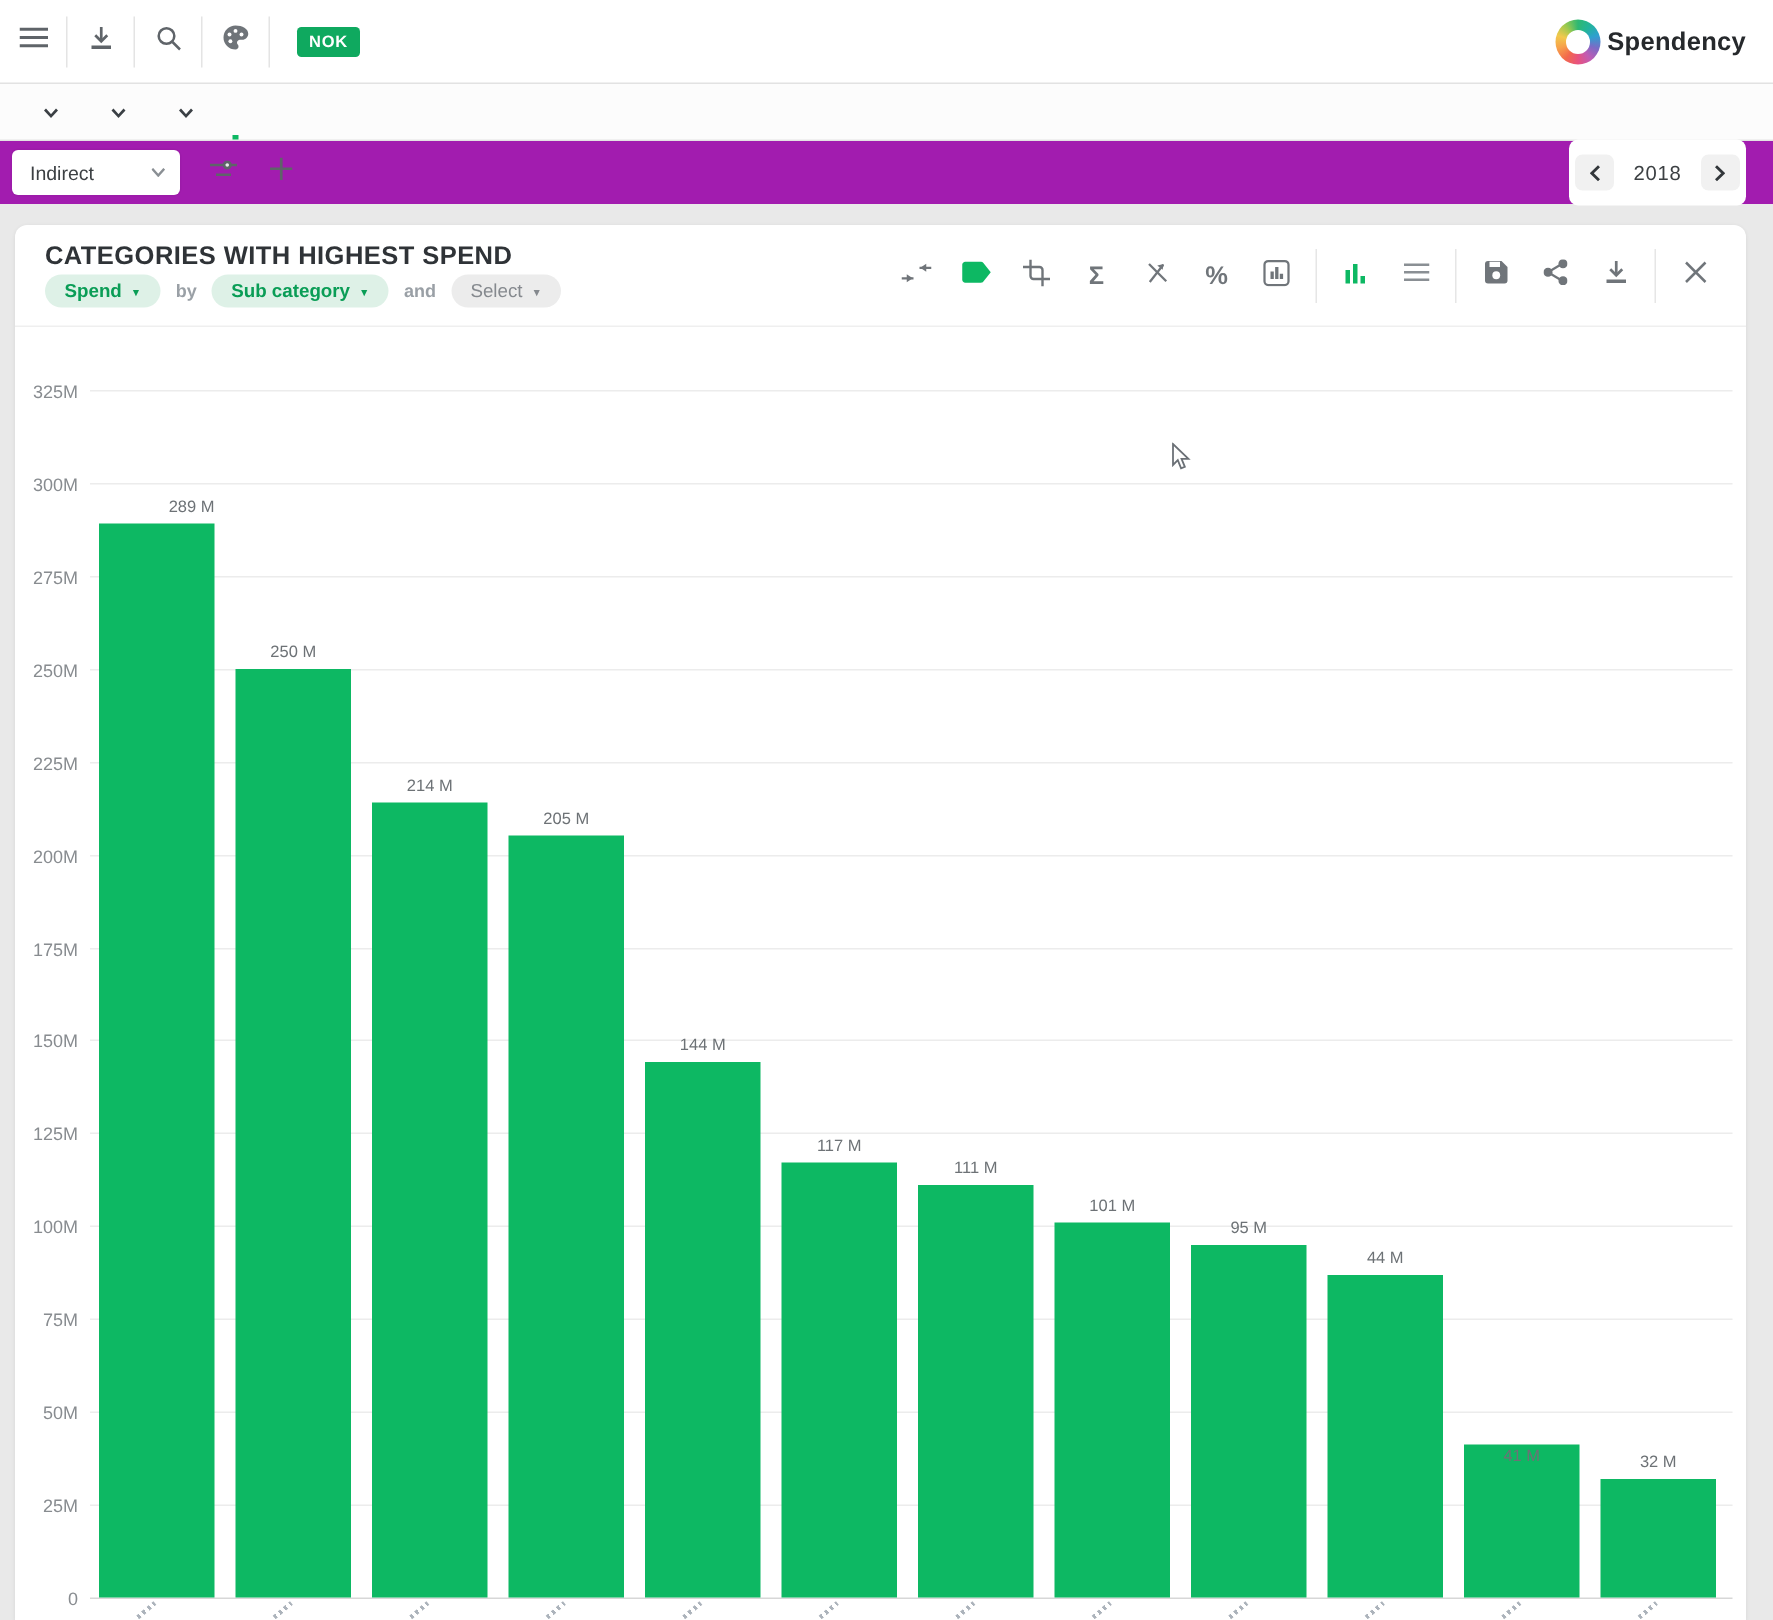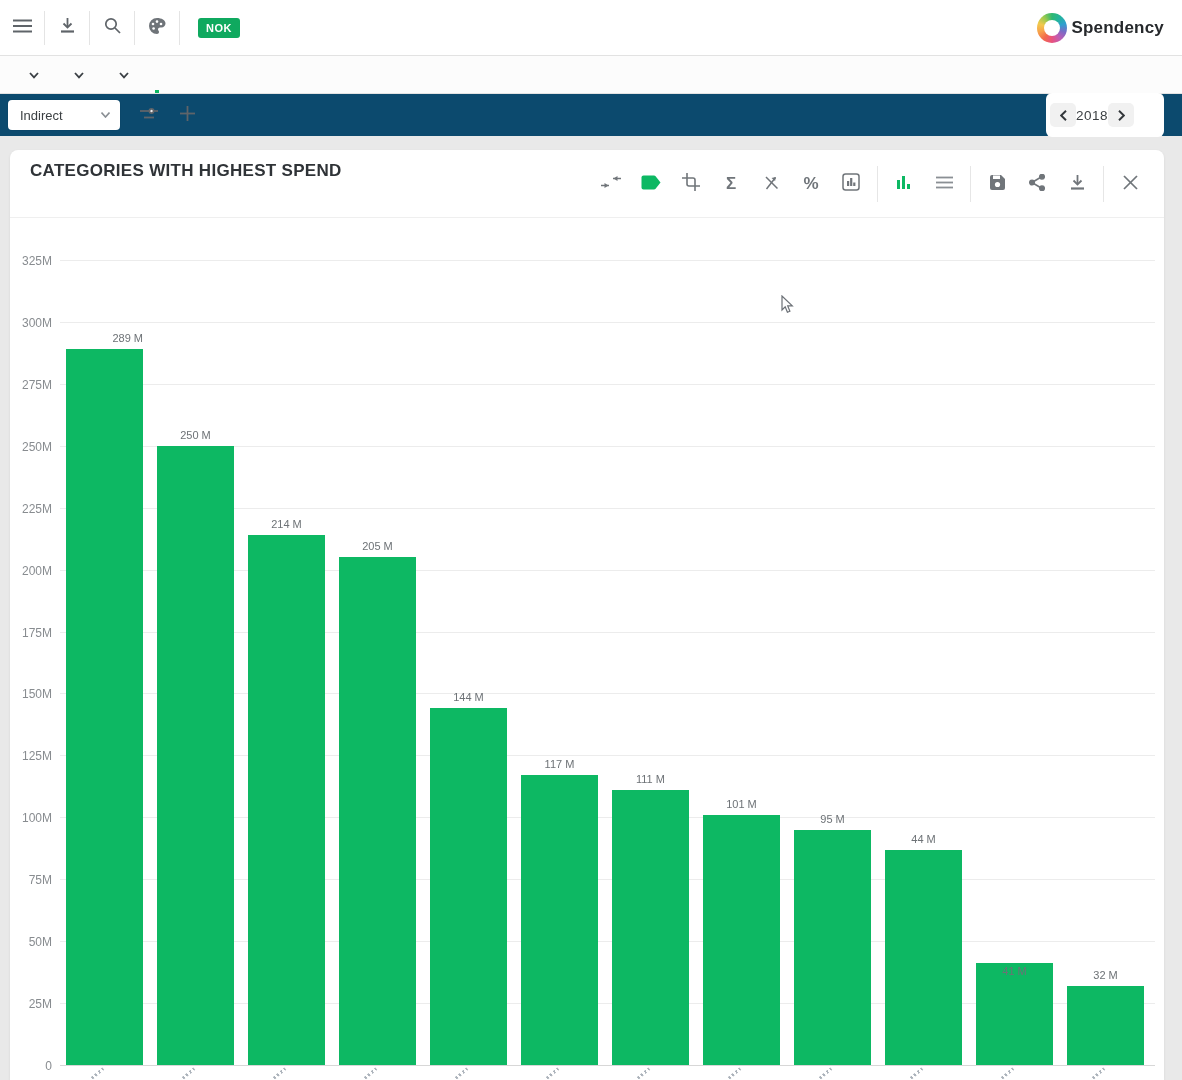--- a/index.html
+++ b/index.html
@@ -28,27 +28,27 @@
 
   
   .navrow { height:38px; background:#fcfcfc; border-bottom:1px solid #e3e3e3;
             display:flex; align-items:stretch; padding-left:8px; }
   .tab { display:flex; align-items:center; gap:7px; padding:0 14px; font-size:13.5px; font-weight:bold;
          color:#3b4045; letter-spacing:.4px; cursor:pointer; position:relative; }
   .tab .chev { margin-top:1px; }
   .tab.active::after { content:""; position:absolute; left:12px; right:12px; bottom:0; height:3px; background:#0db863; }
 
   
-  .filterrow { height:42px; background:#0c4a6e; display:flex; align-items:center; padding:0 18px 0 8px; }
+  .filterrow { height:42px; background:#a21caf; display:flex; align-items:center; padding:0 18px 0 8px; }
   .dim-select { width:112px; height:30px; background:#fff; border-radius:4px; display:flex; align-items:center;
                 justify-content:space-between; padding:0 10px 0 12px; font-size:13px; color:#3c4043; cursor:pointer;
                 box-shadow:0 0 0 1px rgba(0,0,0,.03); }
   .icon-ghost { width:38px; height:30px; display:flex; align-items:center; justify-content:center; cursor:pointer; }
   .year-nav { margin-left:auto; width:118px; height:44px; background:#fff; border-radius:6px;
-              display:flex; align-items:center; padding:4px; }
+              display:flex; align-items:center; justify-content:space-between; padding:4px; }
   .year-btn { width:26px; height:24px; border-radius:5px; background:#f1f1f1; display:flex; align-items:center;
               justify-content:center; cursor:pointer; }
   .year-label { font-size:13.5px; color:#3c4043; letter-spacing:.5px; }
 
   
   .card { position:absolute; left:10px; top:150px; width:1154px; height:930px; background:#fff;
           border-radius:8px 8px 0 0; box-shadow:0 1px 3px rgba(0,0,0,.08); }
   .card-header { position:relative; height:68px; border-bottom:1px solid #efefef; }
   .panel-title { position:absolute; left:20px; top:11px; font-size:17px; font-weight:bold;
                  color:#2f3337; letter-spacing:.3px; }
@@ -231,20 +231,36 @@
       <svg width="7" height="11" viewBox="0 0 7 11">
           <path d="M1,0.8 L5.8,5.5 L1,10.2" fill="none" stroke="#33373b" stroke-width="1.9"></path>
         </svg>
     </div>
   </div>
 </div>
 
 <div class="card">
   <div class="card-header">
     <div class="panel-title">CATEGORIES WITH HIGHEST SPEND</div>
+    <div class="pills">
+      <div class="pill green">
+        <span>Spend</span>
+          <span class="caret">▼</span>
+      </div>
+      <span class="conj">by</span>
+      <div class="pill green">
+        <span>Sub category</span>
+          <span class="caret">▼</span>
+      </div>
+      <span class="conj">and</span>
+      <div class="pill grey">
+        <span>Select</span>
+          <span class="caret">▼</span>
+      </div>
+    </div>
     <div class="toolbar" id="toolbar">
         <div class="tool">
           <span><svg width="20" height="16" viewBox="0 0 20 16">
               <g stroke="#70757a" stroke-width="1.5" fill="#70757a">
                 <line x1="20" y1="4.5" x2="12" y2="4.5"></line>
                 <path d="M12.5,4.5 l4,-2.6 v5.2 z" stroke="none"></path>
                 <line x1="0" y1="11.5" x2="8" y2="11.5"></line>
                 <path d="M7.5,11.5 l-4,-2.6 v5.2 z" stroke="none"></path>
               </g>
             </svg></span>

